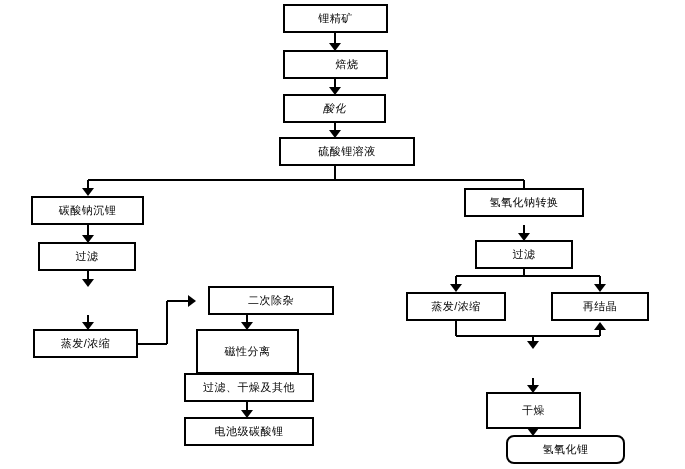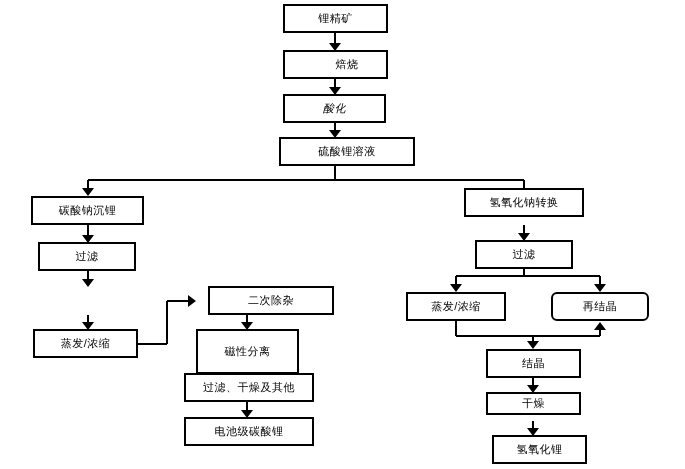--- a/index.html
+++ b/index.html
@@ -143,21 +143,20 @@
   <div class="node" style="left:184px;top:417px;width:130px;height:29px;">电池级碳酸锂</div>
 
   <div class="node" style="left:184px;top:373px;width:130px;height:29px;">过滤、干燥及其他</div>
 
   <div class="node" style="left:464px;top:188px;width:120px;height:29px;">氢氧化钠转换</div>
 
   <div class="node" style="left:475px;top:240px;width:98px;height:29px;">过滤</div>
 
   <div class="node" style="left:406px;top:292px;width:100px;height:29px;">蒸发/浓缩</div>
 
-  <div class="node" style="left:551px;top:292px;width:98px;height:29px;border-radius:6px;">再结晶</div>
+  <div class="node" style="left:551px;top:292px;width:98px;height:29px;">再结晶</div>
 
-  <div class="node" style="left:486px;top:349px;width:95px;height:29px;">结晶</div>
 
-  <div class="node" style="left:486px;top:392px;width:95px;height:23px;font-family:Liberation Serif, serif;">干燥</div>
+  <div class="node" style="left:486px;top:392px;width:95px;height:37px;font-family:Liberation Serif, serif;">干燥</div>
 
-  <div class="node" style="left:492px;top:435px;width:95px;height:29px;">氢氧化锂</div>
+  <div class="node" style="left:506px;top:435px;width:119px;height:29px;border-radius:8px;">氢氧化锂</div>
 
 </div>
 
 </body></html>

